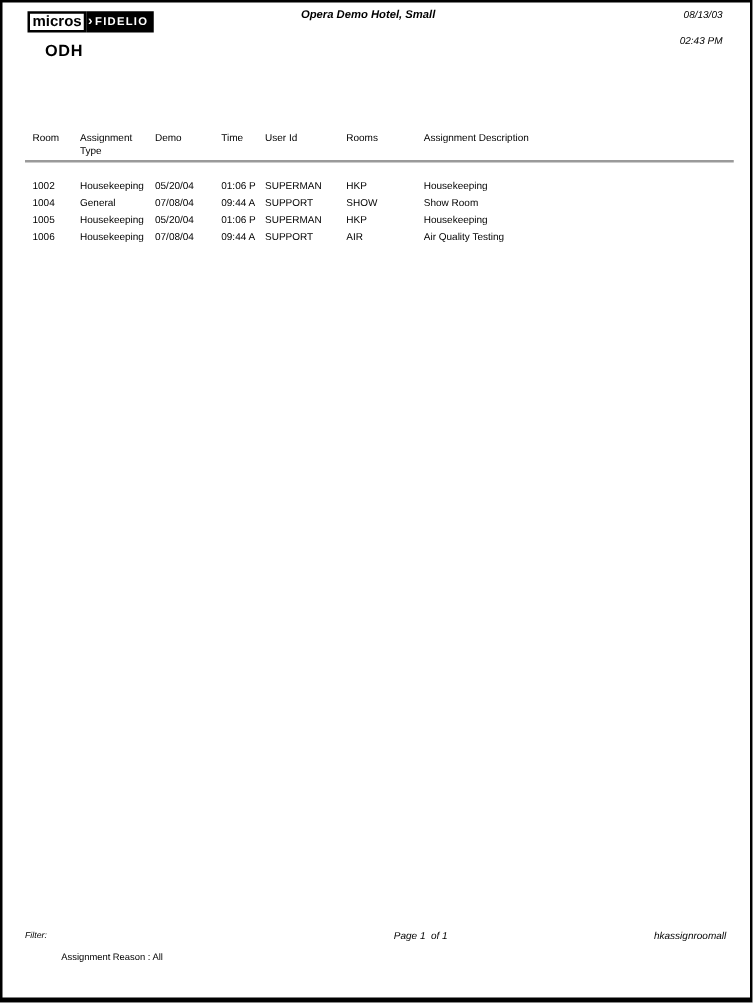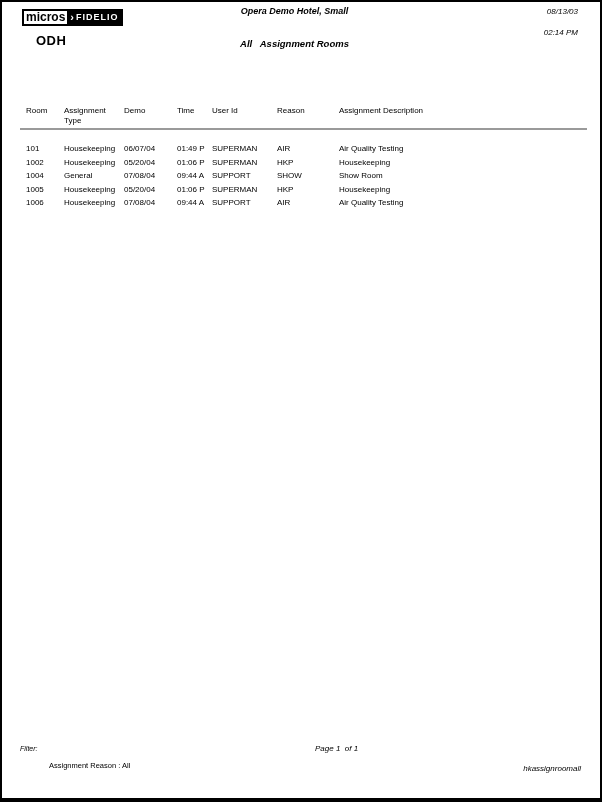--- a/index.html
+++ b/index.html
@@ -137,74 +137,63 @@
     font-style: italic;
     white-space: pre;
   }
   .report-id {
     position: absolute;
     right: 19px;
     top: 742px;
     font-size: 8px;
     font-style: italic;
     text-align: right;
-    margin-top: 20px;
   }
 </style>
 </head>
 <body>
 
 <div class="page">
 
   <div class="logo">
     <span class="logo-micros">micros</span>
     <span class="logo-fidelio">
         <span class="logo-arrow">›</span>
         <span>FIDELIO</span>
       </span>
   </div>
   <div class="property-code">ODH</div>
 
   <div class="center-head hotel-name">Opera Demo Hotel, Small</div>
-  <div class="center-head report-title">All   Assignment Rooms</div>
 
   <div class="report-date">08/13/03</div>
-  <div class="report-time">02:14 PM</div>
+  <div class="report-time">02:43 PM</div>
 
   <table class="report-table">
     <colgroup>
       <col class="c0">
         <col class="c1">
         <col class="c2">
         <col class="c3">
         <col class="c4">
         <col class="c5">
         <col class="c6">
     </colgroup>
     <thead>
       <tr>
           <th>Room</th>
           <th>Assignment Type</th>
           <th>Demo</th>
           <th>Time</th>
           <th>User Id</th>
-          <th>Reason</th>
+          <th>Rooms</th>
           <th>Assignment Description</th>
         </tr>
     </thead>
     <tbody>
-        <tr>
-          <td>101</td>
-          <td>Housekeeping</td>
-          <td>06/07/04</td>
-          <td>01:49 P</td>
-          <td>SUPERMAN</td>
-          <td>AIR</td>
-          <td>Air Quality Testing</td>
-        </tr>
         <tr>
           <td>1002</td>
           <td>Housekeeping</td>
           <td>05/20/04</td>
           <td>01:06 P</td>
           <td>SUPERMAN</td>
           <td>HKP</td>
           <td>Housekeeping</td>
         </tr>
         <tr>

